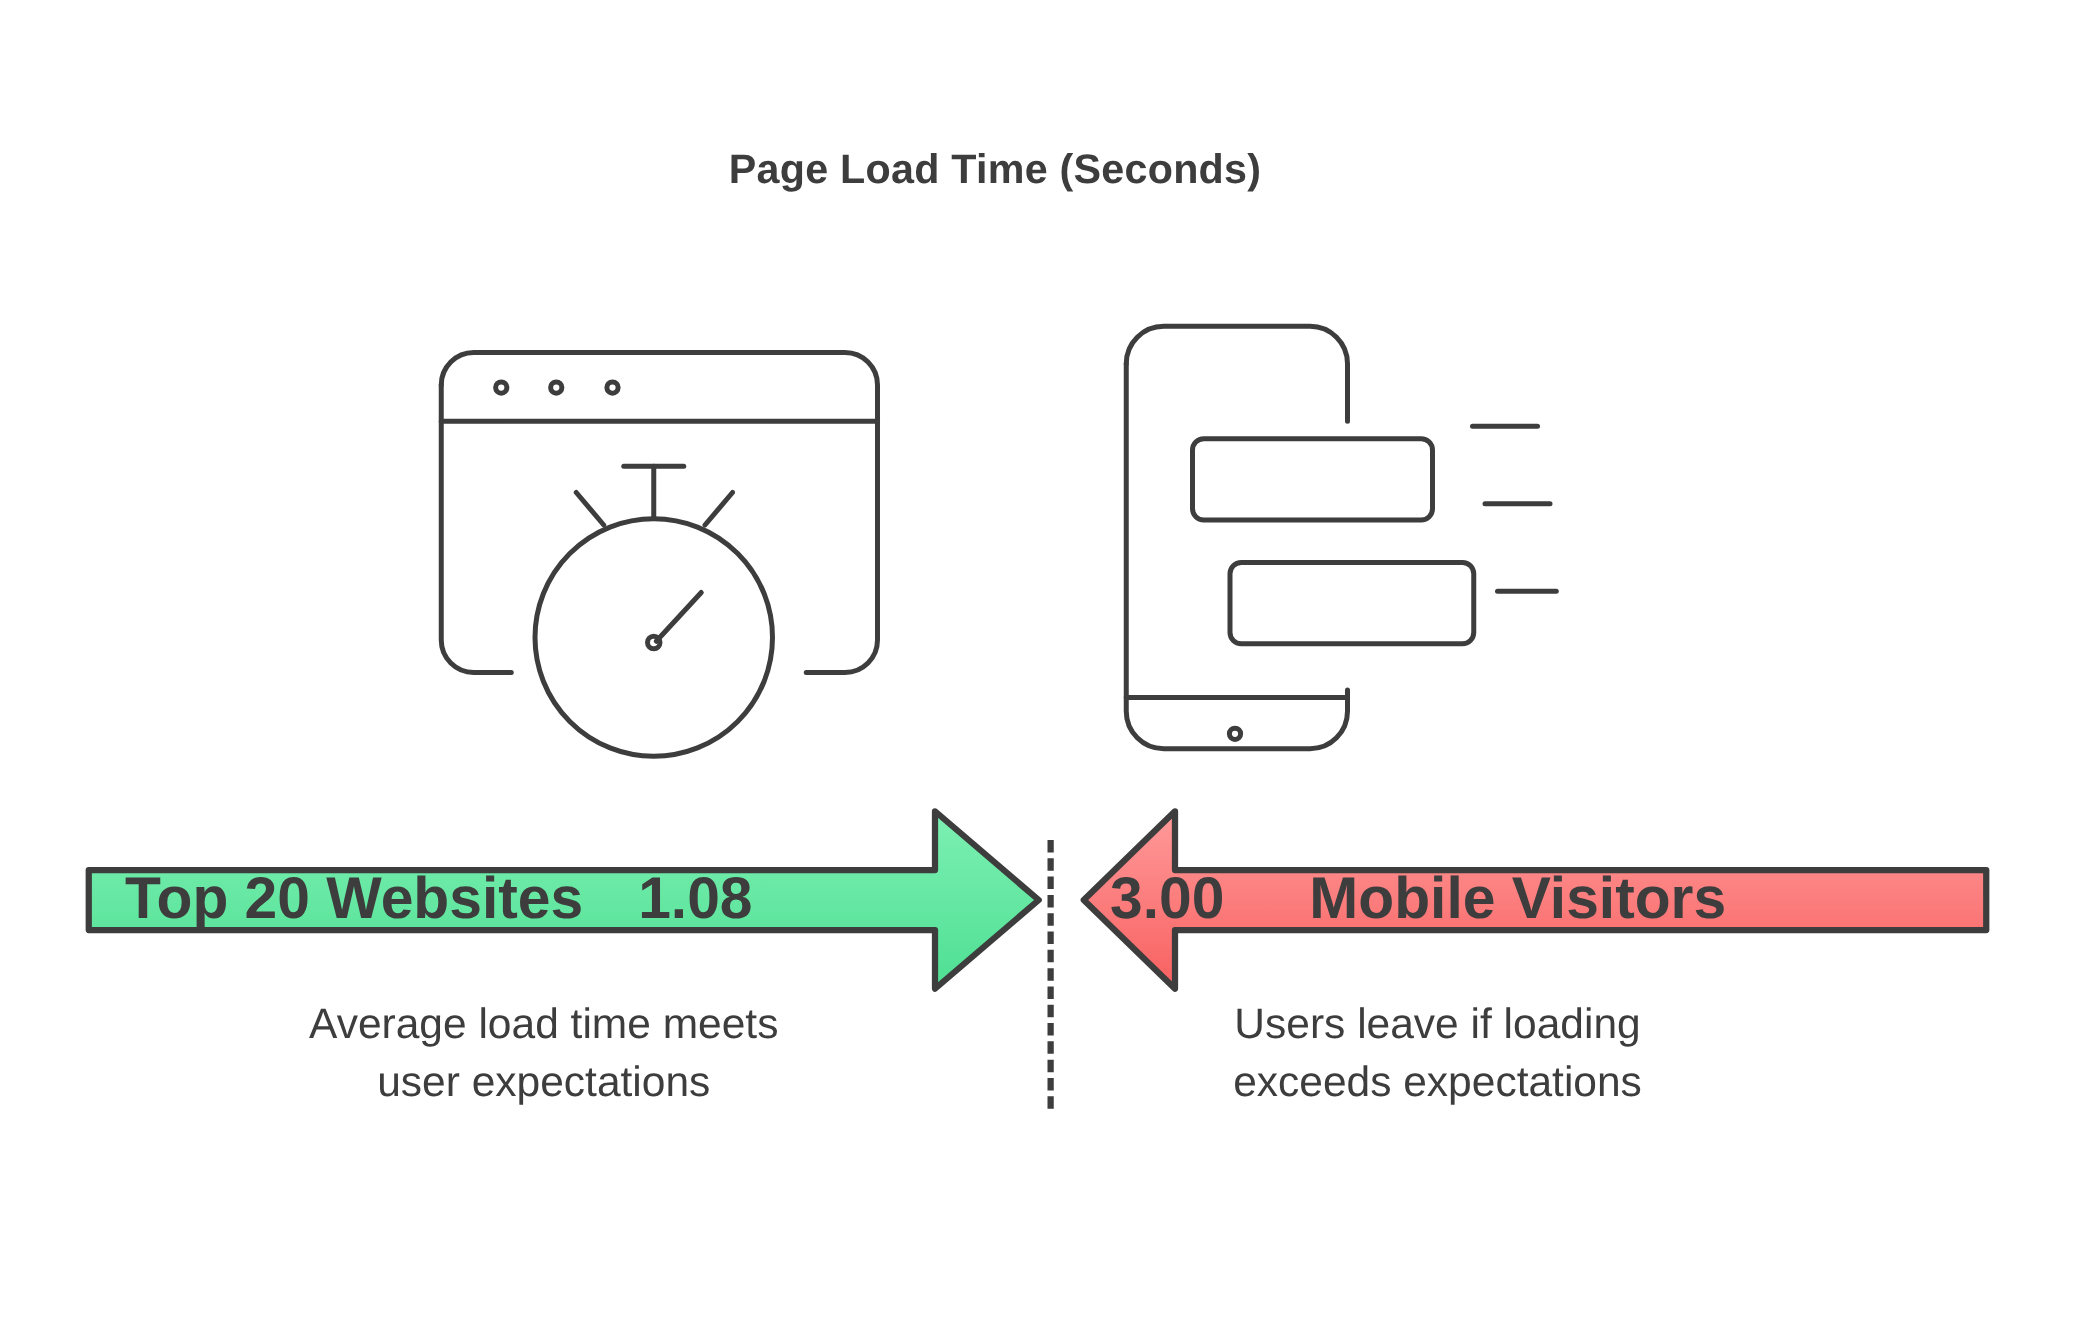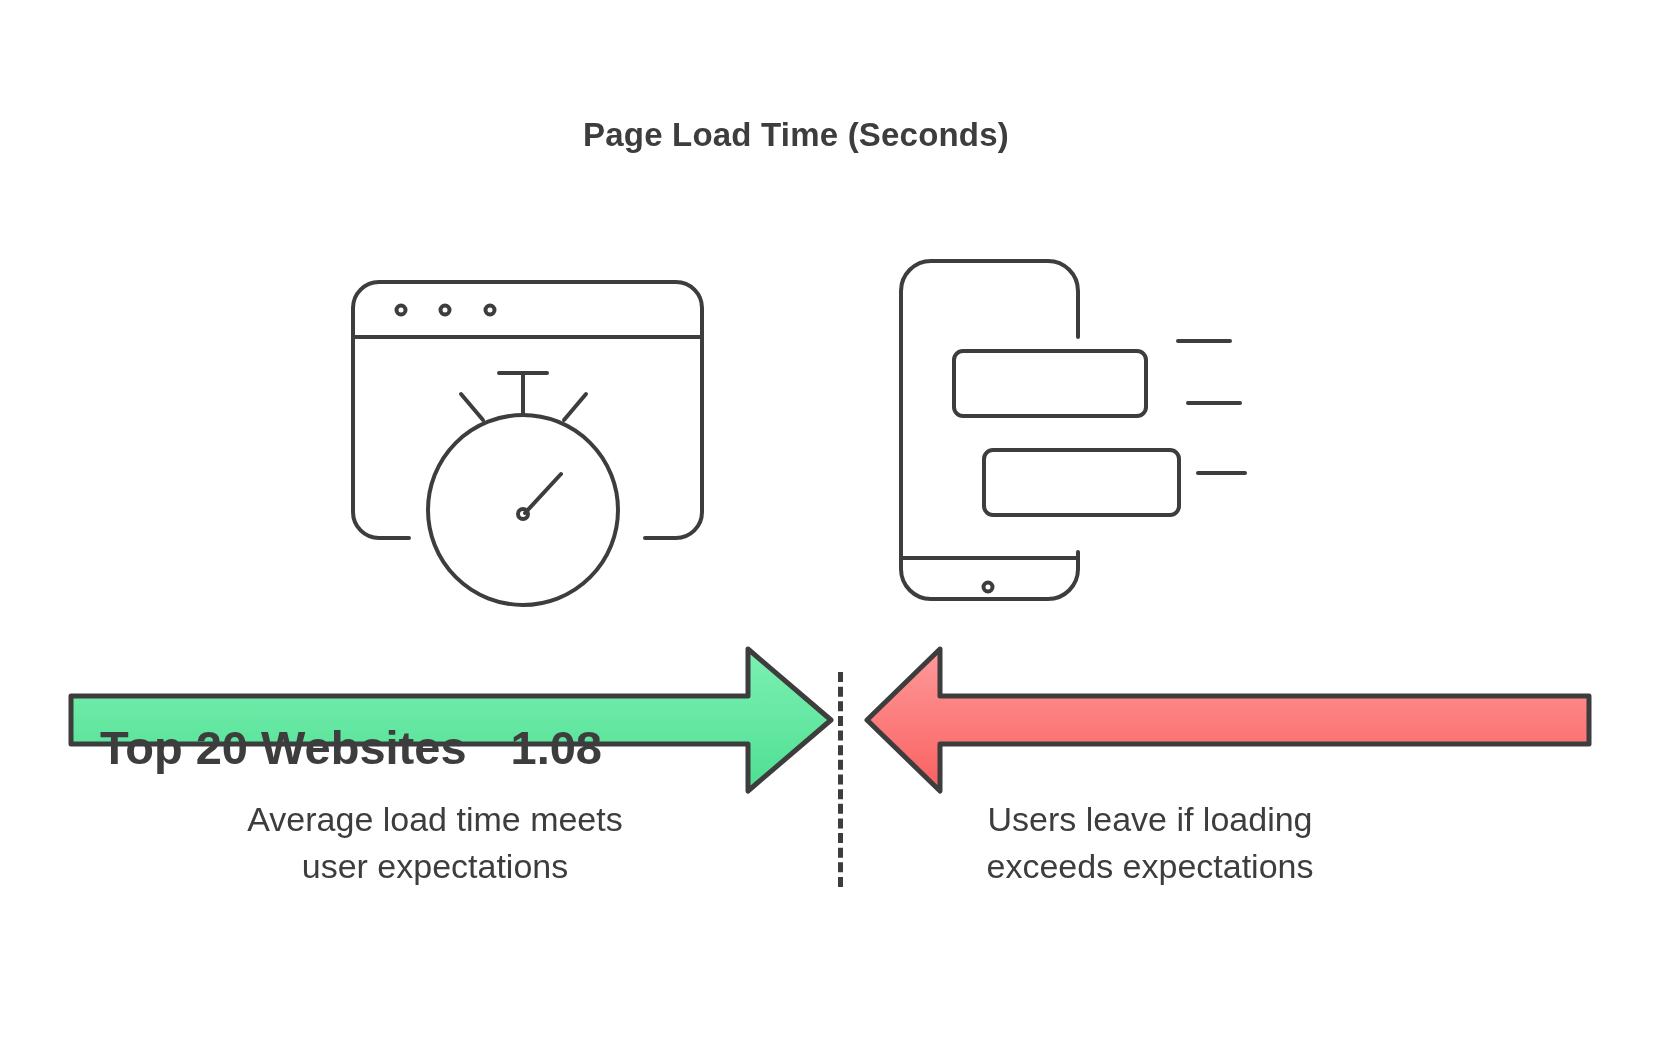--- a/index.html
+++ b/index.html
@@ -71,24 +71,24 @@
     position: absolute;
     top: 641px;
     height: 158px;
   }
   .arrow-left-wrap  { left: 68px;  width: 768px; }
   .arrow-right-wrap { left: 862px; width: 730px; }
   .arrow-wrap svg { display: block; overflow: visible; }
 
   .arrow-label {
     position: absolute;
-    top: 649px;
+    top: 690px;
     height: 126px;
     display: flex;
-    align-items: flex-end;
+    align-items: flex-start;
     font-size: 47px;
     font-weight: bold;
     color: #3d3d3d;
     white-space: nowrap;
     pointer-events: none;
   }
   .lbl-green {
     left: 100px;
     width: 640px;
     justify-content: flex-start;
@@ -193,19 +193,23 @@
       <defs>
         <linearGradient id="gradRed" x1="0" y1="0" x2="0" y2="1">
           <stop offset="0%" stop-color="#FF9A9A"></stop>
           <stop offset="100%" stop-color="#F96060"></stop>
         </linearGradient>
       </defs>
       <polygon points="727,55 78,55 78,8 5,79 78,150 78,103 727,103" fill="url(#gradRed)" stroke="#3d3d3d" stroke-width="5" stroke-linejoin="round"></polygon>
     </svg>
   </div>
 
+  <div class="arrow-label lbl-red">
+    <span class="value">3.00</span>
+    <span class="name">Mobile Visitors</span>
+  </div>
 
   <div class="caption cap-left">Average load time meets
 user expectations</div>
   <div class="caption cap-right">Users leave if loading
 exceeds expectations</div>
 
 </div>
 
 </body></html>

